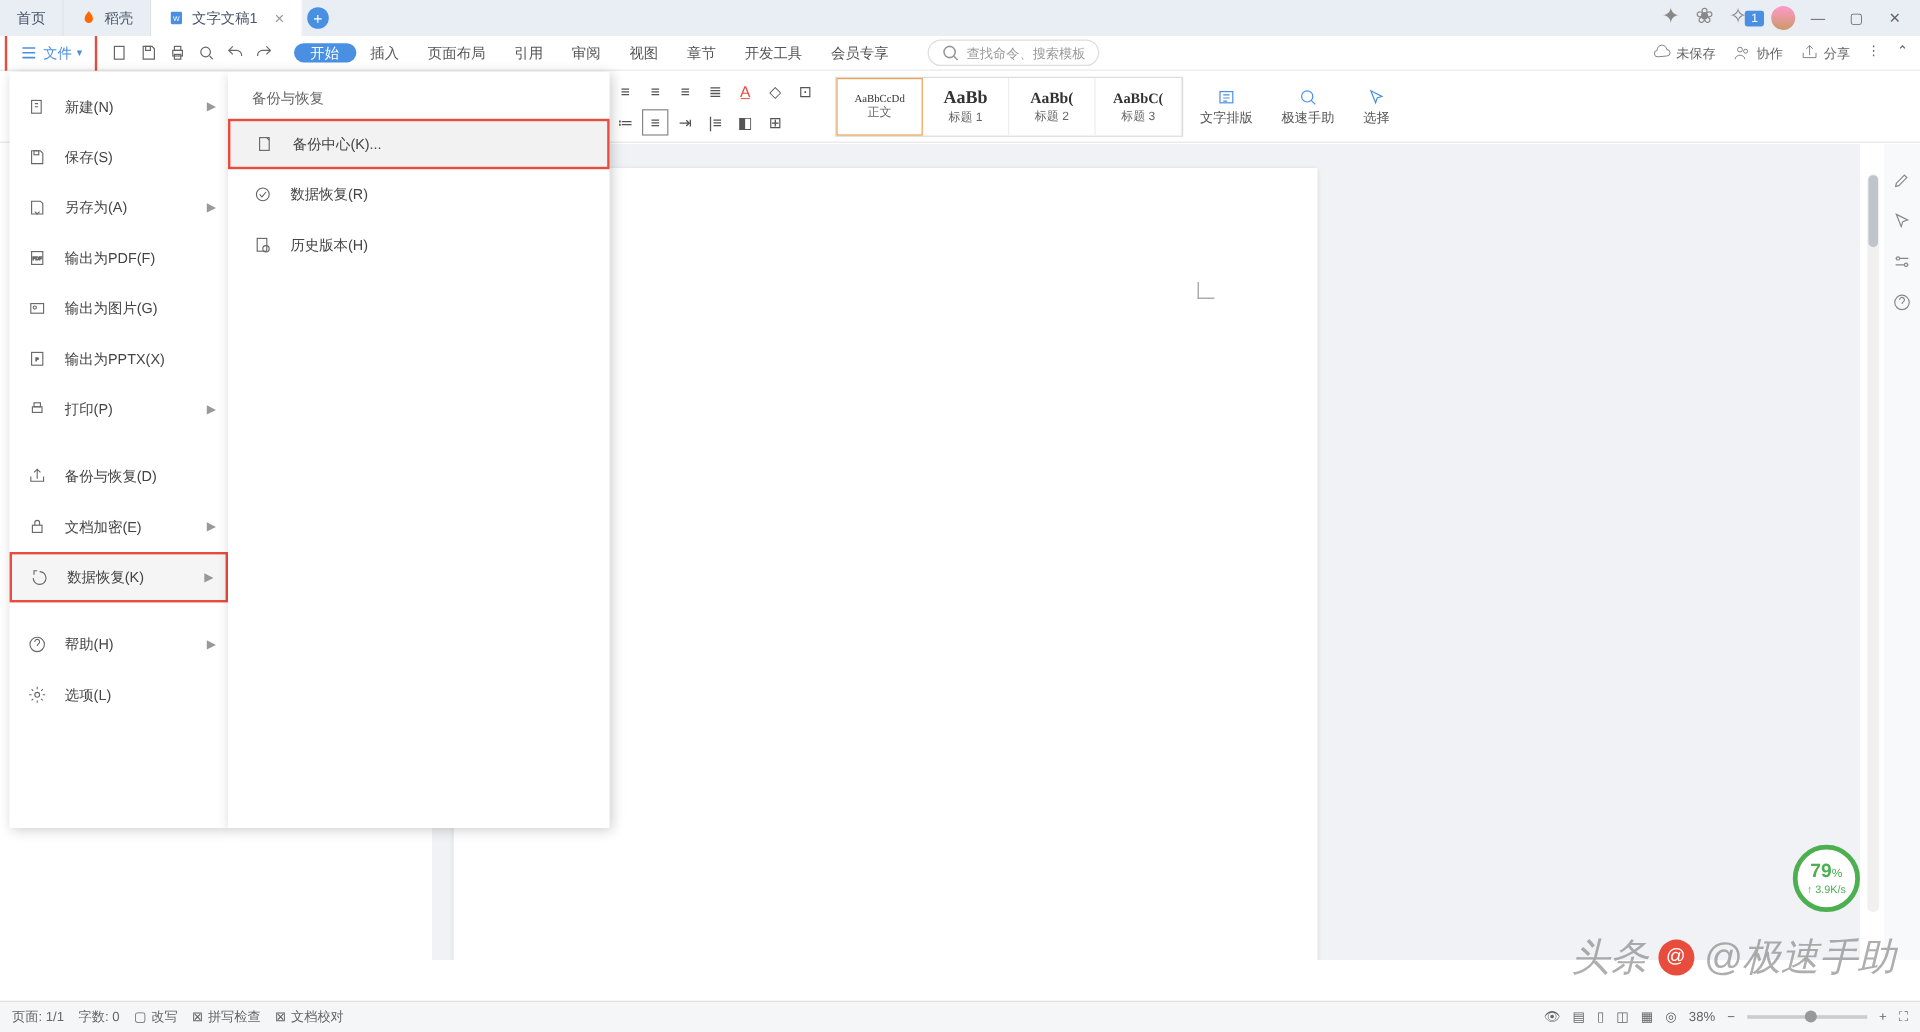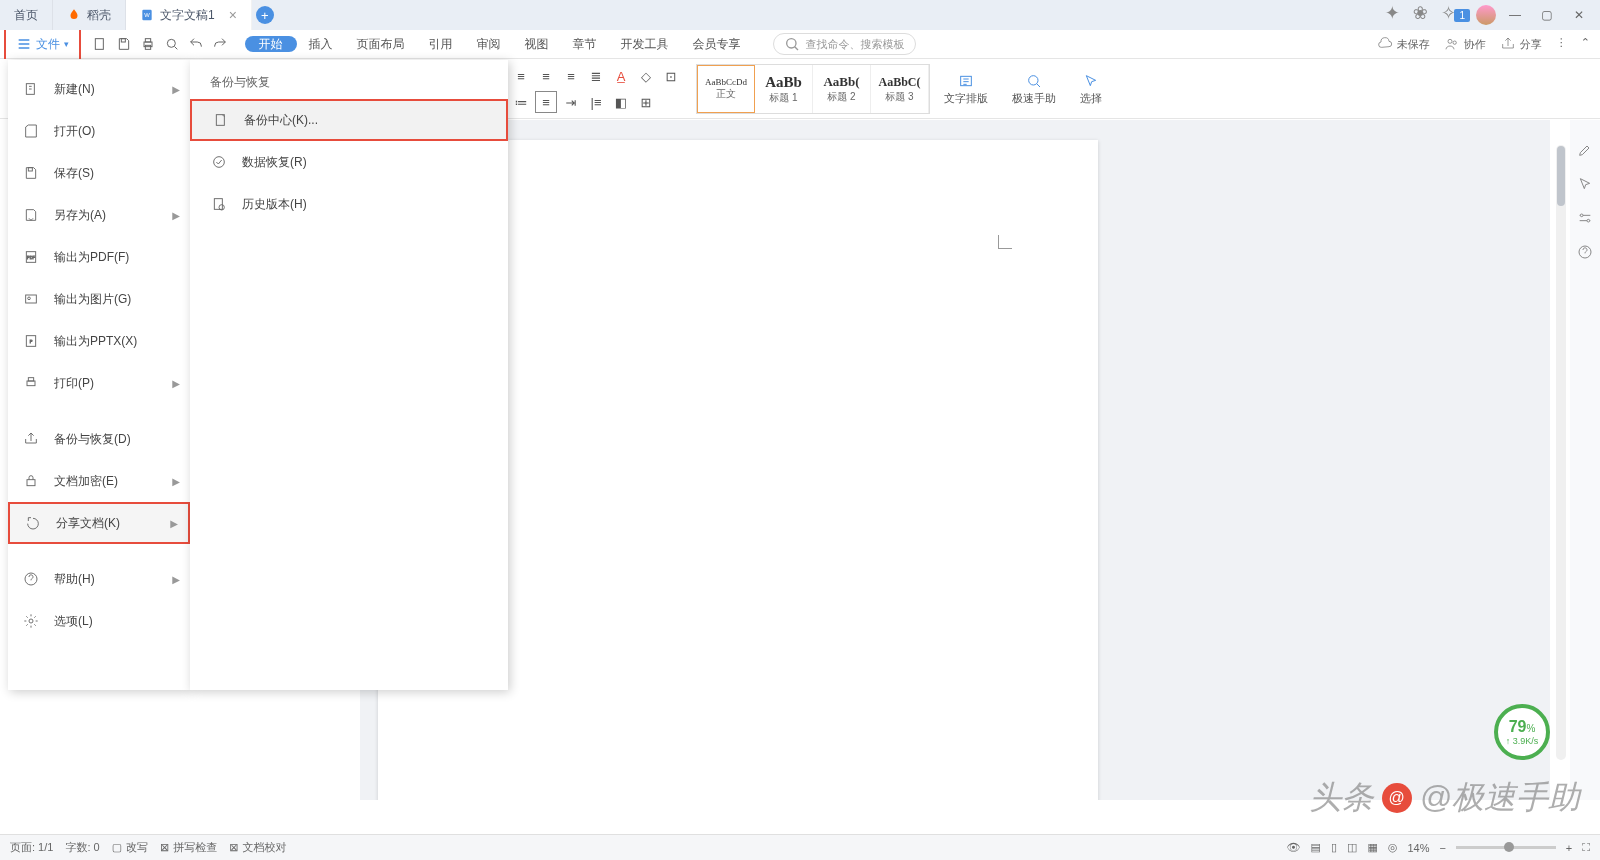--- a/index.html
+++ b/index.html
@@ -27,21 +27,21 @@
 .search-box { margin-left: 20px; display: flex; align-items: center; gap: 6px; border: 1px solid #ddd; border-radius: 14px; padding: 2px 10px; height: 22px; color: #999; font-size: 11px; }
 .tb1-right { margin-left: auto; display: flex; align-items: flex-start; gap: 14px; padding-right: 10px; color: #666; font-size: 11px; }
 .tb1-item { display: flex; align-items: center; gap: 4px; }
 
 .ribbon { height: 60px; background: #fff; border-bottom: 1px solid #e5e5e5; display: flex; align-items: center; position: relative; }
 .ribbon-mid { position: absolute; left: 510px; top: 0; height: 60px; display: flex; align-items: center; gap: 4px; }
 .rib-btn { width: 22px; height: 22px; display: flex; align-items: center; justify-content: center; color: #555; font-size: 13px; }
 .rib-col { display: flex; flex-direction: column; gap: 4px; }
 .rib-row { display: flex; gap: 3px; }
 .styles-box { display: flex; border: 1px solid #ddd; margin-left: 10px; }
-.style-item { width: 58px; height: 48px; display: flex; flex-direction: column; align-items: center; justify-content: center; border-right: 1px solid #eee; font-size: 10px; color: #666; }
+.style-item { width: 72px; height: 48px; display: flex; flex-direction: column; align-items: center; justify-content: center; border-right: 1px solid #eee; font-size: 10px; color: #666; }
 .style-item.sel { border: 1px solid #f0a050; }
 .style-prev { font-family: serif; color: #333; }
 .ribbon-right { margin-left: auto; display: flex; align-items: center; gap: 4px; padding-right: 40px; }
 .rib-tool { display: flex; flex-direction: column; align-items: center; gap: 2px; padding: 0 10px; font-size: 11px; color: #555; }
 .rib-tool svg { color: #4a90e2; }
 
 .file-menu { position: absolute; left: 8px; top: 60px; width: 182px; height: 630px; background: #fff; box-shadow: 2px 2px 10px rgba(0,0,0,0.2); z-index: 100; padding-top: 8px; }
 .fm-item { display: flex; align-items: center; height: 42px; padding: 0 14px; gap: 14px; font-size: 12px; color: #444; position: relative; }
 .fm-item.hl { border: 2px solid #e74c3c; background: #f5f5f5; }
 .fm-arrow { position: absolute; right: 10px; color: #999; font-size: 10px; }
@@ -309,28 +309,20 @@
           <rect x="5" y="4" width="12" height="16"></rect>
           <path d="M9 8h4M9 12h4"></path>
         </svg>
       </span>
       <span>新建(N)</span>
       <span class="fm-arrow">▶</span>
     </div>
     <div class="fm-item">
       <span class="fm-icon">
         <svg viewBox="0 0 24 24" fill="none" stroke="currentColor" stroke-width="1.4">
-          <path d="M4 6l4-3h12v18H4z"></path>
-        </svg>
-      </span>
-      <span>打开(O)</span>
-    </div>
-    <div class="fm-item">
-      <span class="fm-icon">
-        <svg viewBox="0 0 24 24" fill="none" stroke="currentColor" stroke-width="1.4">
           <path d="M5 4h11l3 3v13H5z"></path>
           <rect x="8" y="4" width="6" height="5"></rect>
         </svg>
       </span>
       <span>保存(S)</span>
     </div>
     <div class="fm-item">
       <span class="fm-icon">
         <svg viewBox="0 0 24 24" fill="none" stroke="currentColor" stroke-width="1.4">
           <path d="M5 4h11l3 3v13H5z"></path>
@@ -395,21 +387,21 @@
       </span>
       <span>文档加密(E)</span>
       <span class="fm-arrow">▶</span>
     </div>
     <div class="fm-item hl">
       <span class="fm-icon">
         <svg viewBox="0 0 24 24" fill="none" stroke="currentColor" stroke-width="1.4">
           <path d="M9 4H5v5M4 13a8 8 0 108-8"></path>
         </svg>
       </span>
-      <span>分享文档(K)</span>
+      <span>数据恢复(K)</span>
       <span class="fm-arrow">▶</span>
     </div>
     <div class="fm-sep"></div>
     <div class="fm-item">
       <span class="fm-icon">
         <svg viewBox="0 0 24 24" fill="none" stroke="currentColor" stroke-width="1.4">
           <circle cx="12" cy="12" r="9"></circle>
           <path d="M9 9a3 3 0 115 2c-1 1-2 1-2 3"></path>
         </svg>
       </span>
@@ -466,21 +458,21 @@
   <div class="sb-item">▢ <span>改写</span></div>
   <div class="sb-item">⊠ <span>拼写检查</span></div>
   <div class="sb-item">⊠ <span>文档校对</span></div>
   <div class="sb-right">
     <div class="sb-item">👁</div>
     <div class="sb-item">▤</div>
     <div class="sb-item">▯</div>
     <div class="sb-item">◫</div>
     <div class="sb-item">▦</div>
     <div class="sb-item">◎</div>
-    <div class="sb-item">14%</div>
+    <div class="sb-item">38%</div>
     <div class="sb-item">−</div>
     <div class="zoom-slider">
         <div class="zoom-thumb"></div>
       </div>
     <div class="sb-item">+</div>
     <div class="sb-item">⛶</div>
   </div>
 </div>
 
 <div class="speed-badge">

